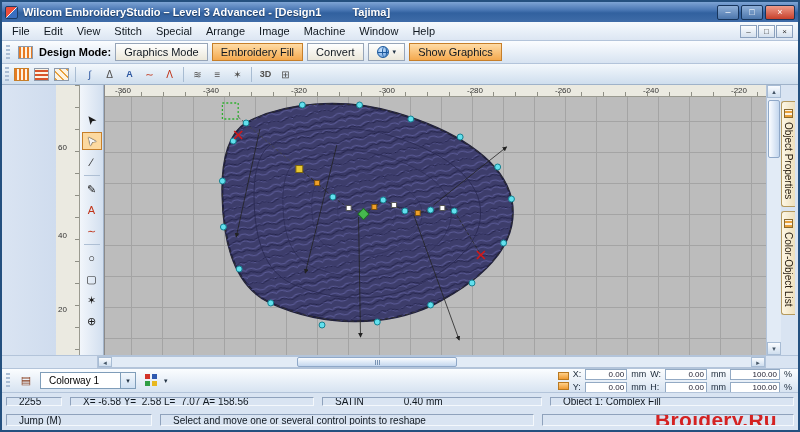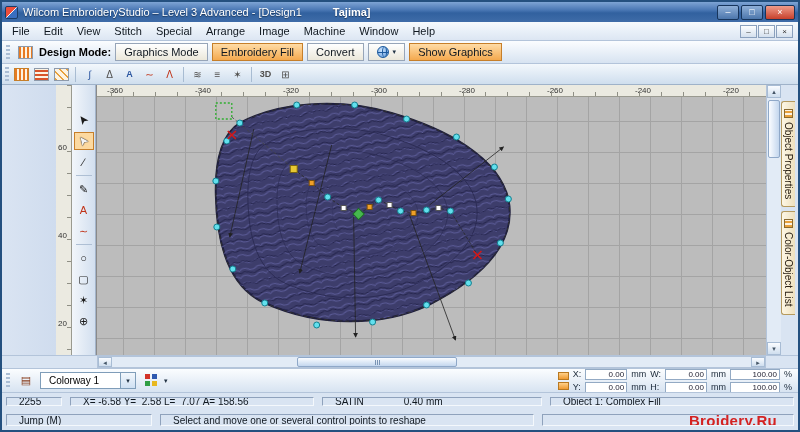--- a/index.html
+++ b/index.html
@@ -5,21 +5,21 @@
   *{margin:0;padding:0;box-sizing:border-box}
   html,body{width:800px;height:432px;overflow:hidden}
   body{font-family:"Liberation Sans",sans-serif;font-size:11px;background:#9aa7b8}
   .window{width:800px;height:432px;display:flex;flex-direction:column;border:2px solid #24507f;background:#d9e4f2}
 
   
   .titlebar{height:20px;flex:none;display:flex;align-items:center;gap:5px;padding:0 3px;
     background:linear-gradient(180deg,#7ea4d4 0%,#4a77b4 40%,#31619f 55%,#3f6ca8 100%);color:#fff}
   .app-icon{width:13px;height:13px;flex:none;border-radius:2px;border:1px solid #1c3c66;
     background:linear-gradient(135deg,#ee4d3a 0 46%,#f5f5f5 46% 54%,#3a6ec0 54%)}
-  .title-text{font-weight:normal;white-space:nowrap;text-shadow:0 1px 1px rgba(0,0,0,.45)}
+  .title-text{font-weight:bold;white-space:nowrap;text-shadow:0 1px 1px rgba(0,0,0,.45)}
   .title-text2{font-weight:bold;margin-left:26px;text-shadow:0 1px 1px rgba(0,0,0,.45)}
   .win-btns{margin-left:auto;display:flex;gap:2px}
   .win-btn{width:22px;height:15px;text-align:center;line-height:13px;font-size:9px;color:#fff;
     border:1px solid #17355c;border-radius:2px;background:linear-gradient(#8fb0d8,#4c76ac)}
   .win-btn.close{width:30px;background:linear-gradient(#ef9c8a,#c6402c)}
 
   
   .menubar{height:19px;flex:none;display:flex;align-items:center;padding-left:3px;color:#101820;
     background:linear-gradient(#f6fafd,#dce6f3);border-bottom:1px solid #b3c4da}
   .menu-item{padding:2px 7px;cursor:default}
@@ -48,21 +48,21 @@
   .pattern-chip{width:15px;height:13px;border:1px solid #8d9aab;margin:0 2px;
     background:repeating-linear-gradient(90deg,#e87a22 0 2px,#fdf3e2 2px 4px)}
   .pattern-chip.p2{background:repeating-linear-gradient(0deg,#d8542a 0 2px,#fdf3e2 2px 4px)}
   .pattern-chip.p3{background:repeating-linear-gradient(45deg,#e8a13c 0 2px,#fdf3e2 2px 5px)}
   .pressed{border:1px solid #c67f2a;background-color:#fbd9a8}
   .sep{width:1px;height:15px;background:#a8bcd2;margin:0 3px;flex:none}
 
   
   .main{flex:1;display:flex;min-height:0}
   .dock-left{width:54px;flex:none;background:linear-gradient(90deg,#dae4f2,#cfdcee)}
-  .vruler{width:16px;flex:none;background:#ebeae1;border-right:1px solid #9a9a90;position:relative;font-size:8px;color:#333}
+  .vruler{width:24px;flex:none;background:#ebeae1;border-right:1px solid #9a9a90;position:relative;font-size:8px;color:#333}
   .vruler .lbl{position:absolute;left:2px}
   .vruler::after{content:"";position:absolute;top:0;bottom:0;right:0;width:4px;
     background:repeating-linear-gradient(180deg,#8f8f85 0 1px,transparent 1px 22px)}
   .toolstrip{width:24px;flex:none;display:flex;flex-direction:column;align-items:center;gap:3px;padding-top:26px;
     background:linear-gradient(90deg,#f2f6fb,#d2dfef);border-right:1px solid #a3b4ca}
   .tool{width:20px;height:18px;display:flex;align-items:center;justify-content:center;font-size:11px;color:#1b1b1b;border:1px solid transparent;cursor:default}
   .tool.active{border:1px solid #c67f2a;background:#fcd9a0}
   .tool .cursor{display:inline-block;transform:rotate(-128deg);font-size:12px}
   .tool .white{color:#f4f4f4;text-shadow:0 0 1px #000,0 0 1px #000}
   .tool.red{color:#c03318}
@@ -122,21 +122,21 @@
   .status1{height:18px;flex:none;display:flex;background:#d9e4f2;border-top:1px solid #b3c4da;font-size:10px;color:#101820}
   .cell{margin:4px;border:1px solid;border-color:#8fa2bc #f4f8fc #f4f8fc #8fa2bc;display:flex;align-items:center;padding:0 12px;white-space:pre;overflow:hidden}
   .c-count{width:56px;flex:none}
   .c-coords{width:244px;flex:none}
   .c-satin{width:220px;flex:none;gap:40px}
   .c-object{flex:1}
   .status2{height:20px;flex:none;display:flex;background:#d9e4f2;font-size:10px;color:#101820}
   .c-hint{width:374px;flex:none}
   .c-jump{width:146px;flex:none}
   .c-right{flex:1;justify-content:flex-end}
-  .watermark{font-size:15px;font-weight:bold;color:#d42222;letter-spacing:.3px;padding-right:4px}
+  .watermark{font-size:21px;font-weight:bold;color:#d42222;letter-spacing:.3px;padding-right:4px}
 </style>
 </head>
 <body>
 
 <div class="window">
 
   <div class="titlebar">
     <span class="app-icon"></span>
     <span class="title-text">Wilcom EmbroideryStudio – Level 3 Advanced - [Design1</span>
     <span class="title-text2">Tajima]</span>
@@ -198,21 +198,21 @@
     <span class="icon16 bold">3D</span>
     <span class="icon16">⊞</span>
   </div>
 
   <div class="main">
     <div class="dock-left"></div>
 
     <div class="vruler">
       <span class="lbl" style="top:58px">60</span>
       <span class="lbl" style="top:146px">40</span>
-      <span class="lbl" style="top:234px">20</span>
+      <span class="lbl" style="top:220px">20</span>
     </div>
 
     <div class="toolstrip">
       <span class="tool">
           <span class="cursor">➤</span>
         </span>
       <span class="tool active">
           <span class="cursor white">➤</span>
         </span>
       <span class="tool">∕</span>

